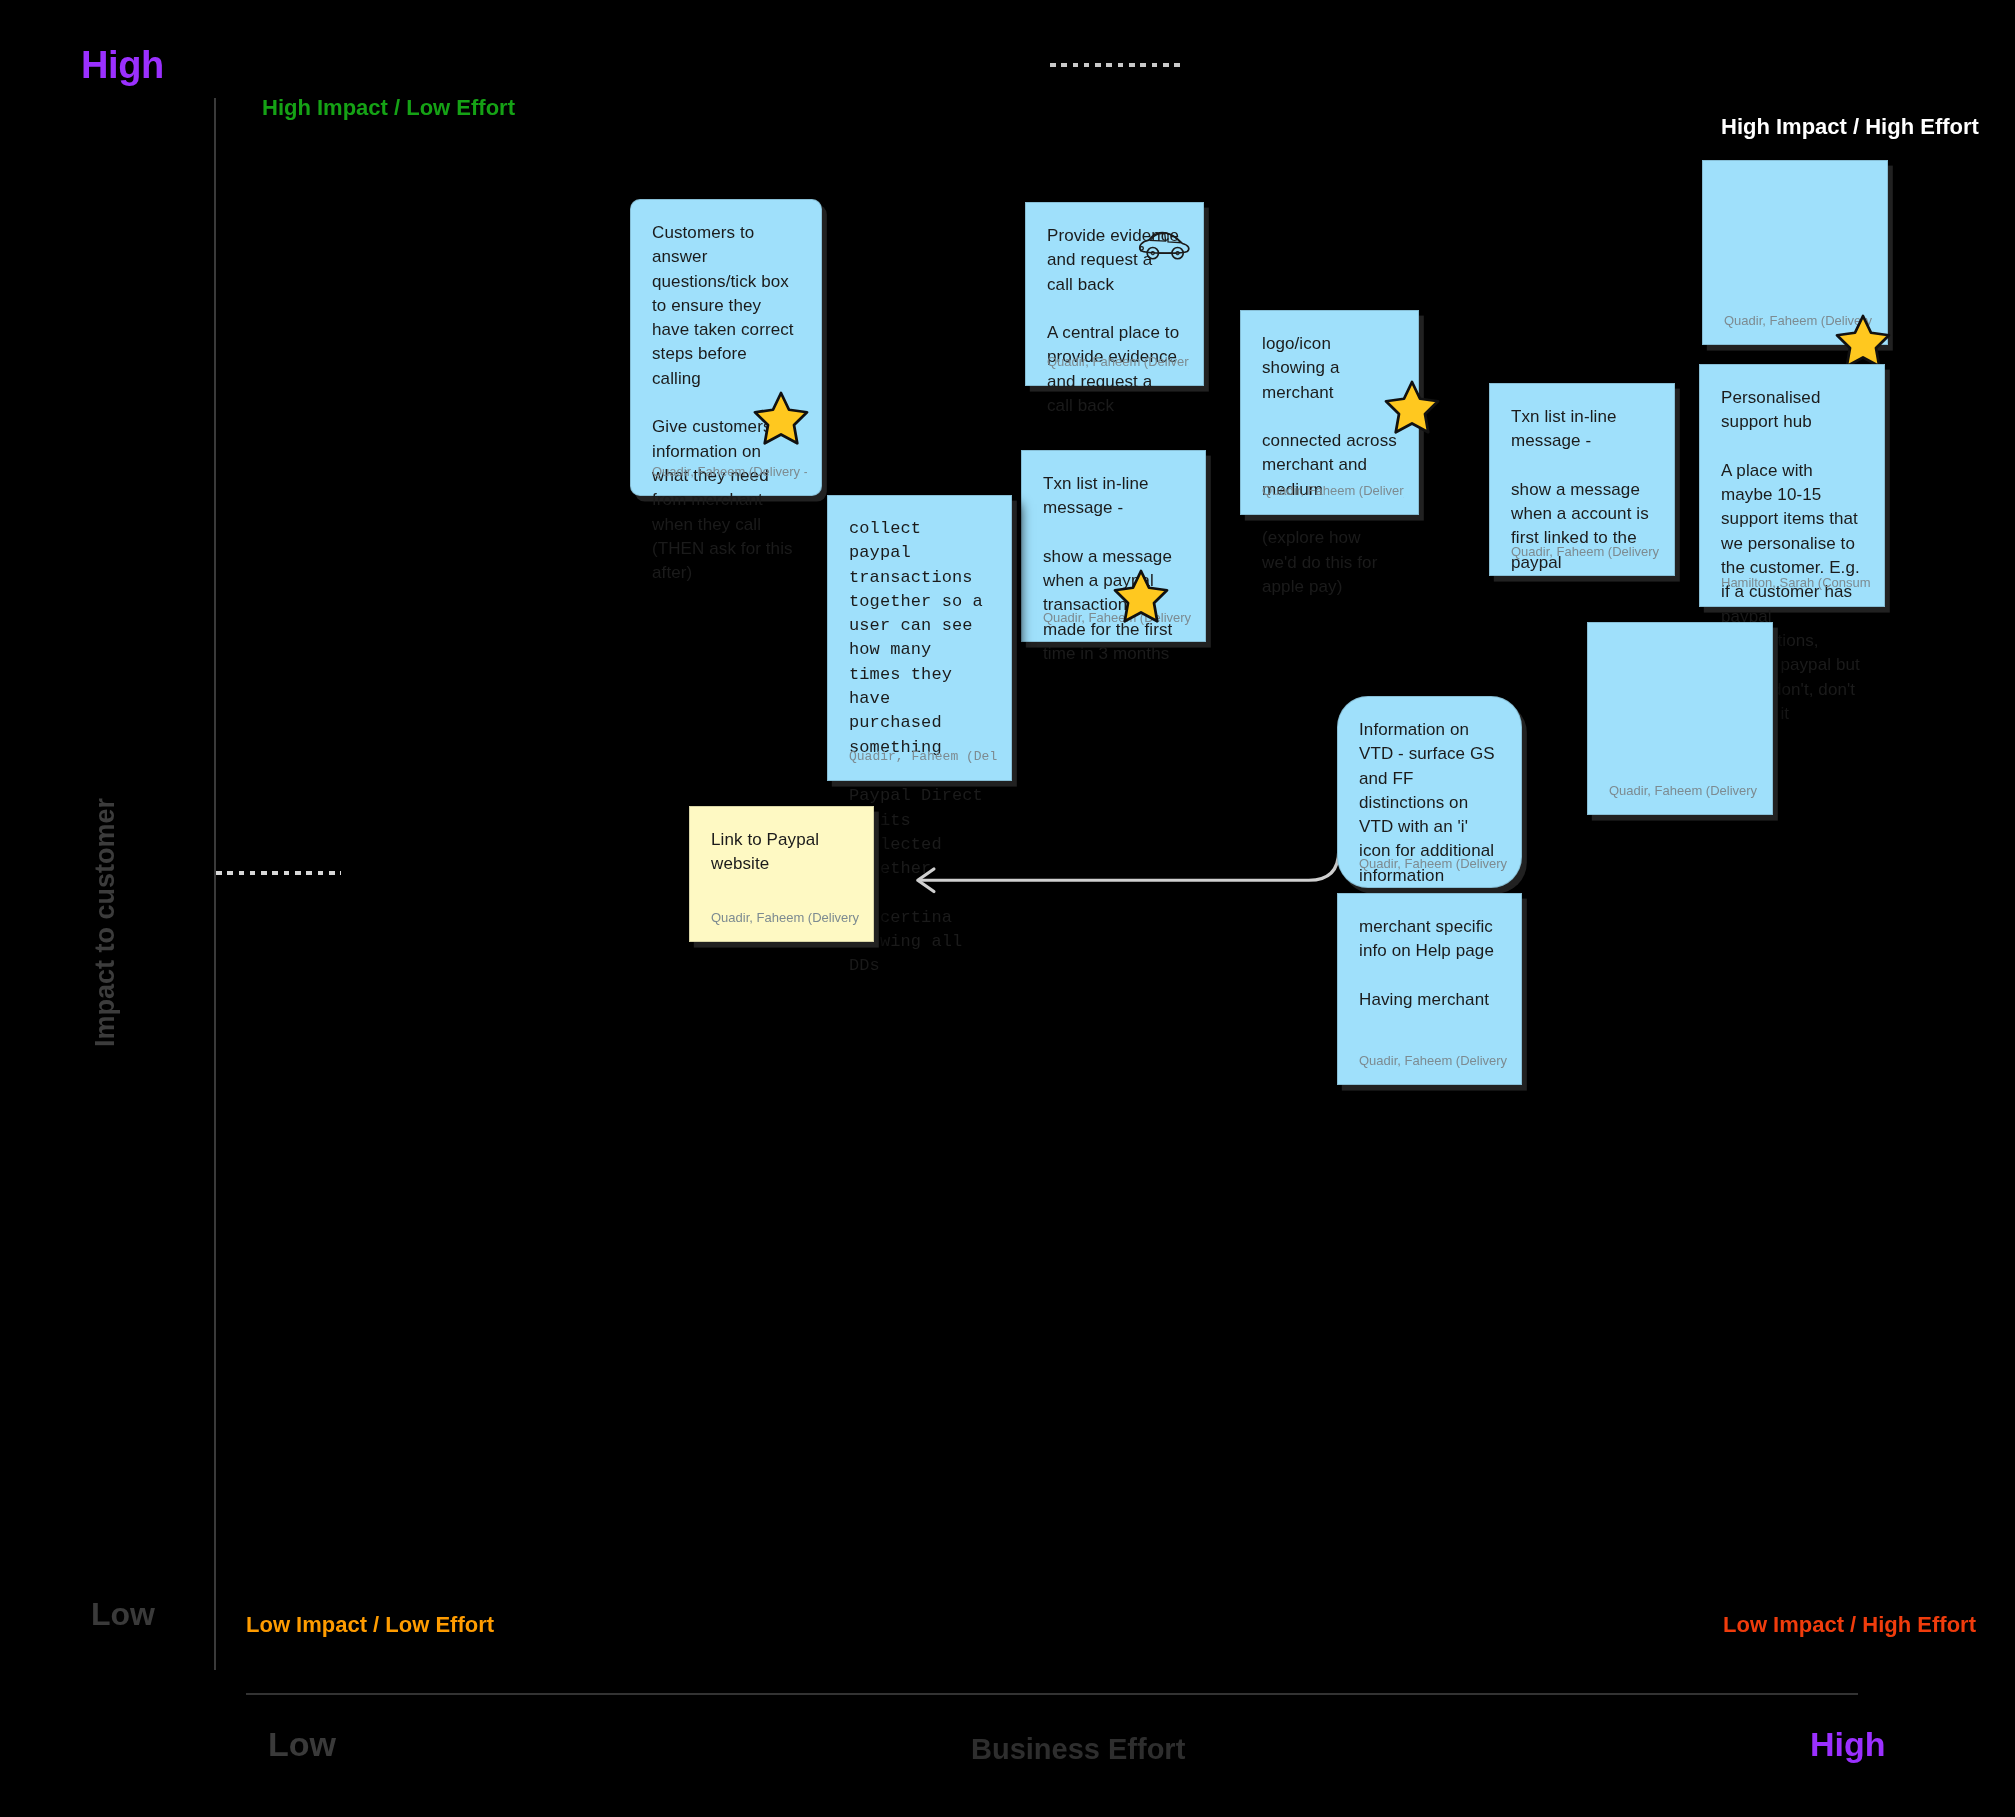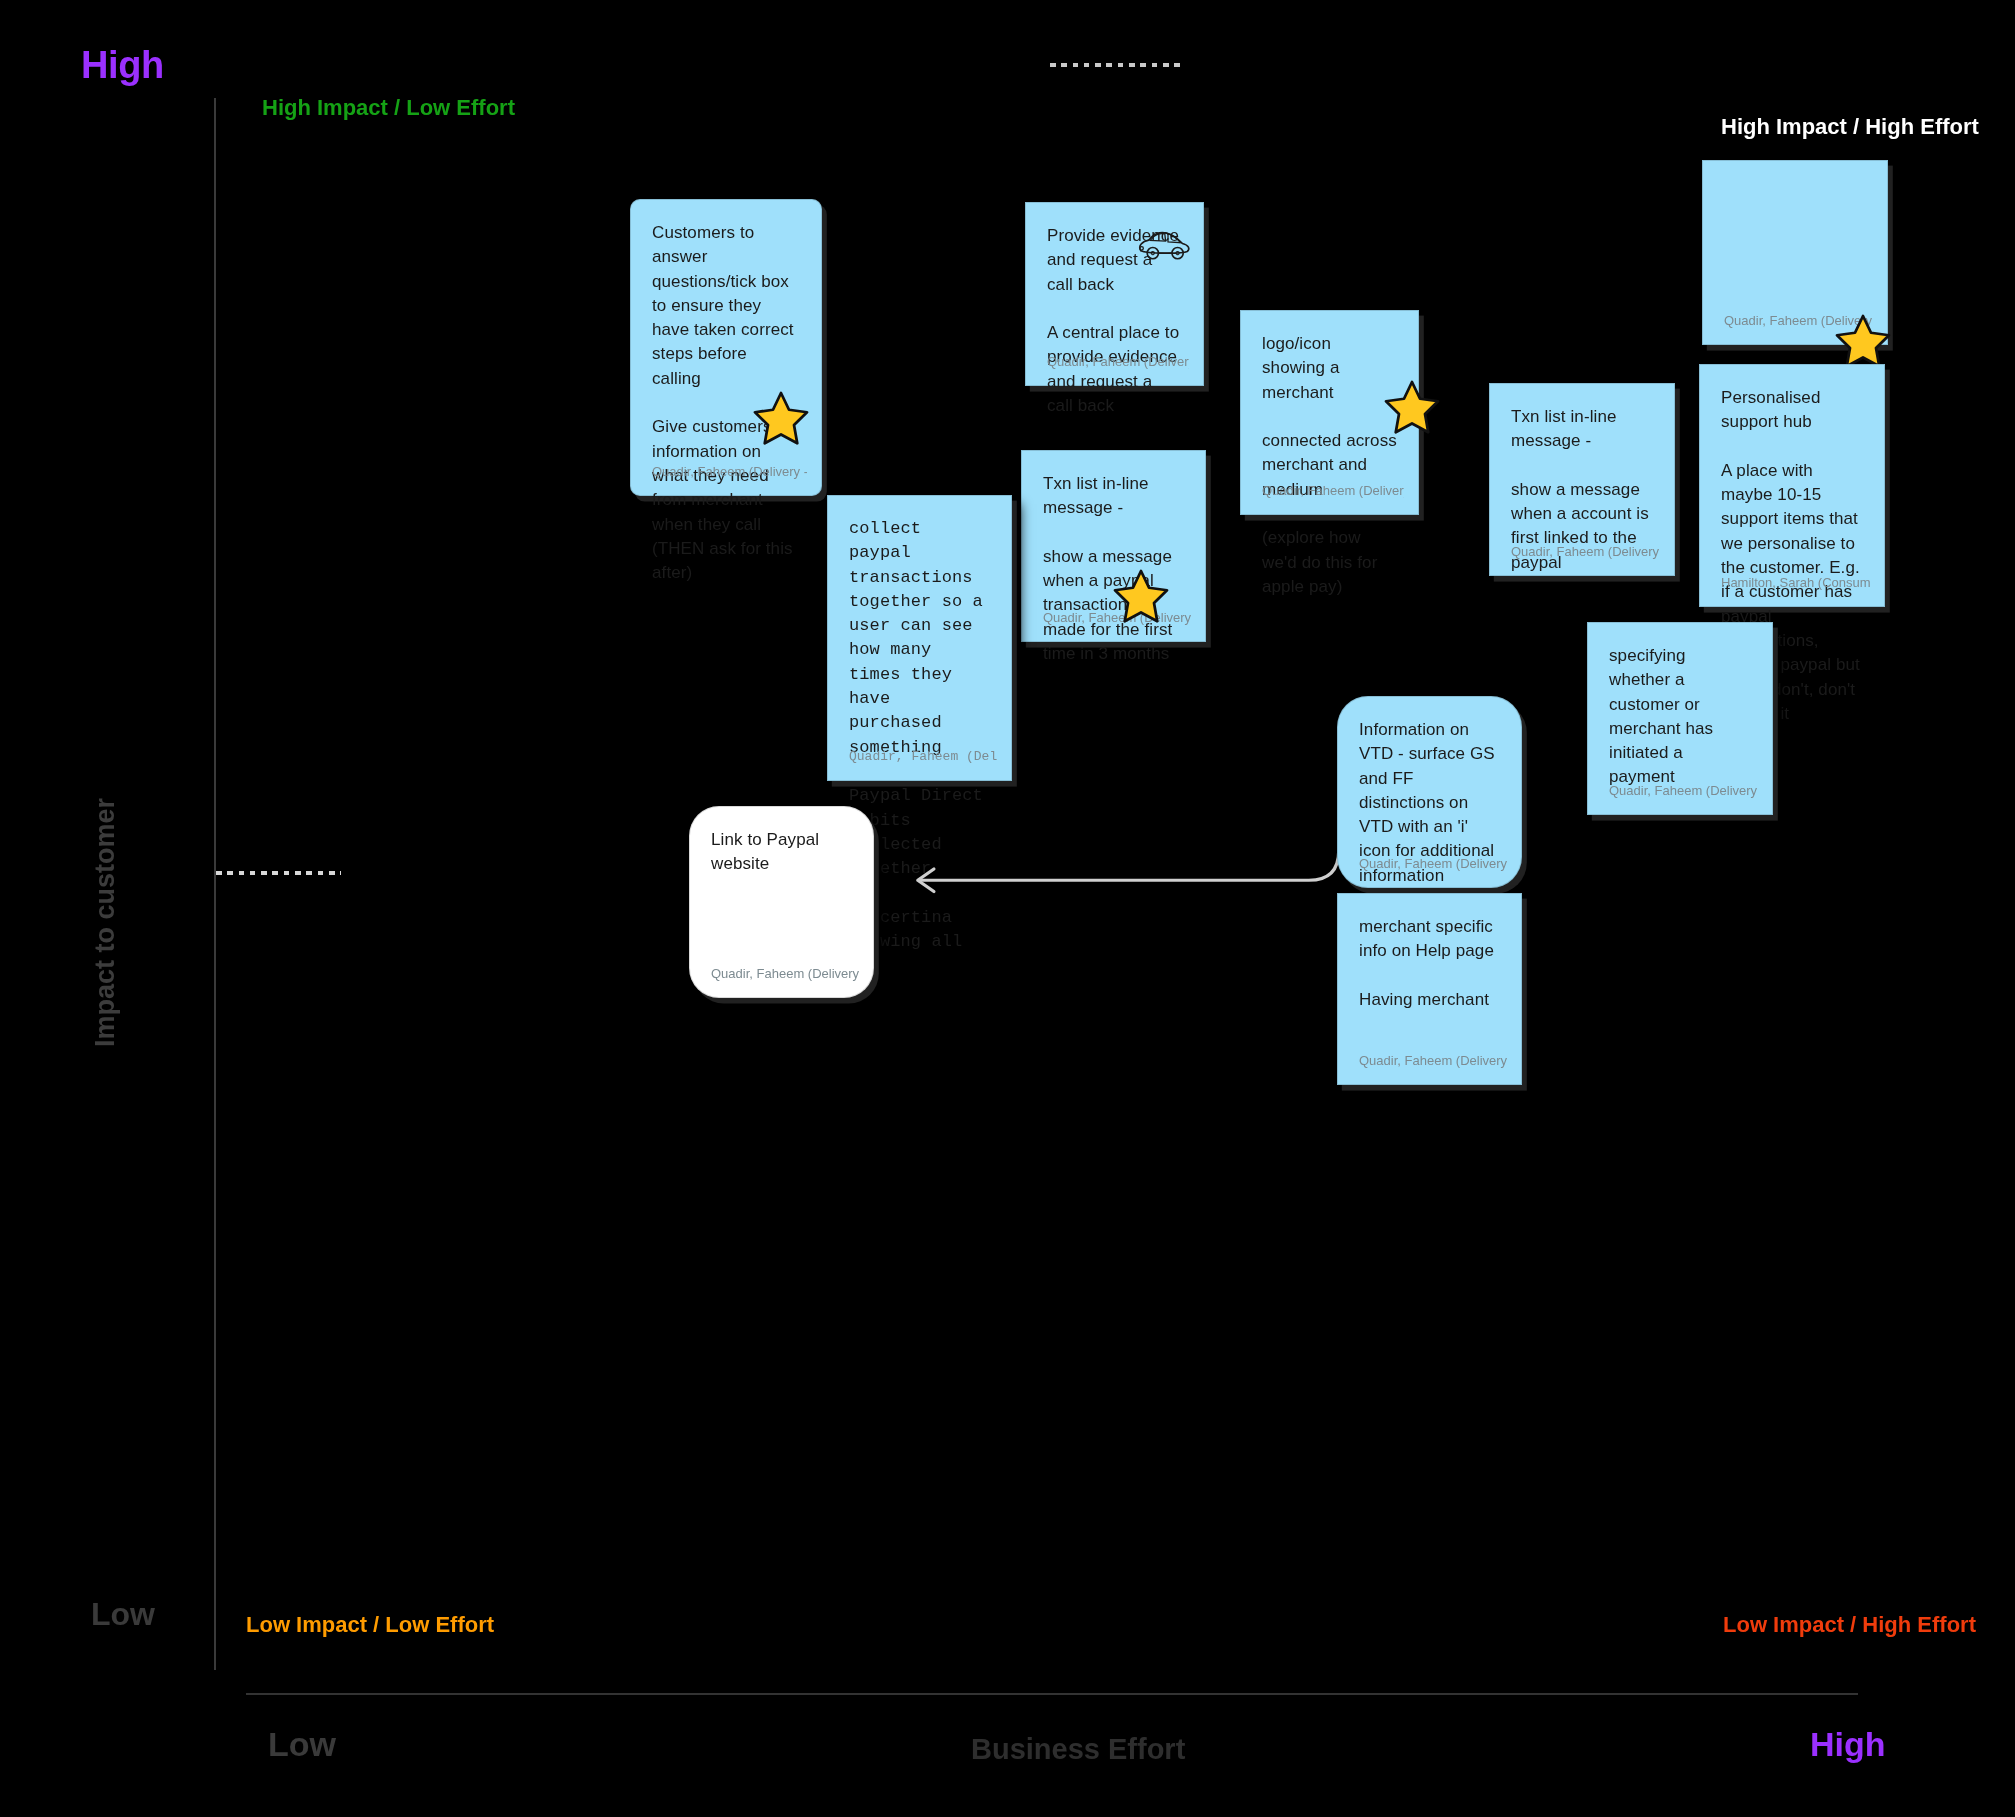--- a/index.html
+++ b/index.html
@@ -262,33 +262,32 @@
       </div>
       <div class="note" style="left: 827px; top: 495px; width: 185px; height: 286px; background: rgb(159, 224, 251); font-family: Liberation Mono, monospace;">
         <div class="note-body">collect paypal transactions together so a user can see how many times they have purchased something
 
 Paypal Direct debits collected together
 
 concertina showing all DDs</div>
         <div class="note-author">Quadir, Faheem (Delivery - Retail,...</div>
       </div>
       <div class="note" style="left: 1587px; top: 622px; width: 186px; height: 193px; background: rgb(159, 224, 251);">
-        <div class="note-body">specifying whether a customer or merchant has initiated a payment</div>
         <div class="note-author">Quadir, Faheem (Delivery - Retail,...</div>
       </div>
       <div class="note" style="left: 1337px; top: 696px; width: 185px; height: 192px; background: rgb(159, 224, 251); border-radius: 31px;">
         <div class="note-body">Information on VTD - surface GS and FF distinctions on VTD with an 'i' icon for additional information</div>
         <div class="note-author">Quadir, Faheem (Delivery - Retail,...</div>
       </div>
       <div class="note" style="left: 1337px; top: 893px; width: 185px; height: 192px; background: rgb(159, 224, 251);">
         <div class="note-body">merchant specific info on Help page
 
 Having merchant</div>
         <div class="note-author">Quadir, Faheem (Delivery - Retail,...</div>
       </div>
-      <div class="note" style="left: 689px; top: 806px; width: 185px; height: 192px; background: #ffffff; border-radius: 30px;">
+      <div class="note" style="left: 689px; top: 806px; width: 185px; height: 136px; background: #fef9c3;">
         <div class="note-body">Link to Paypal website</div>
         <div class="note-author">Quadir, Faheem (Delivery - Retail,...</div>
       </div>
     </div>
 
 </div>
 
 
 </body></html>

